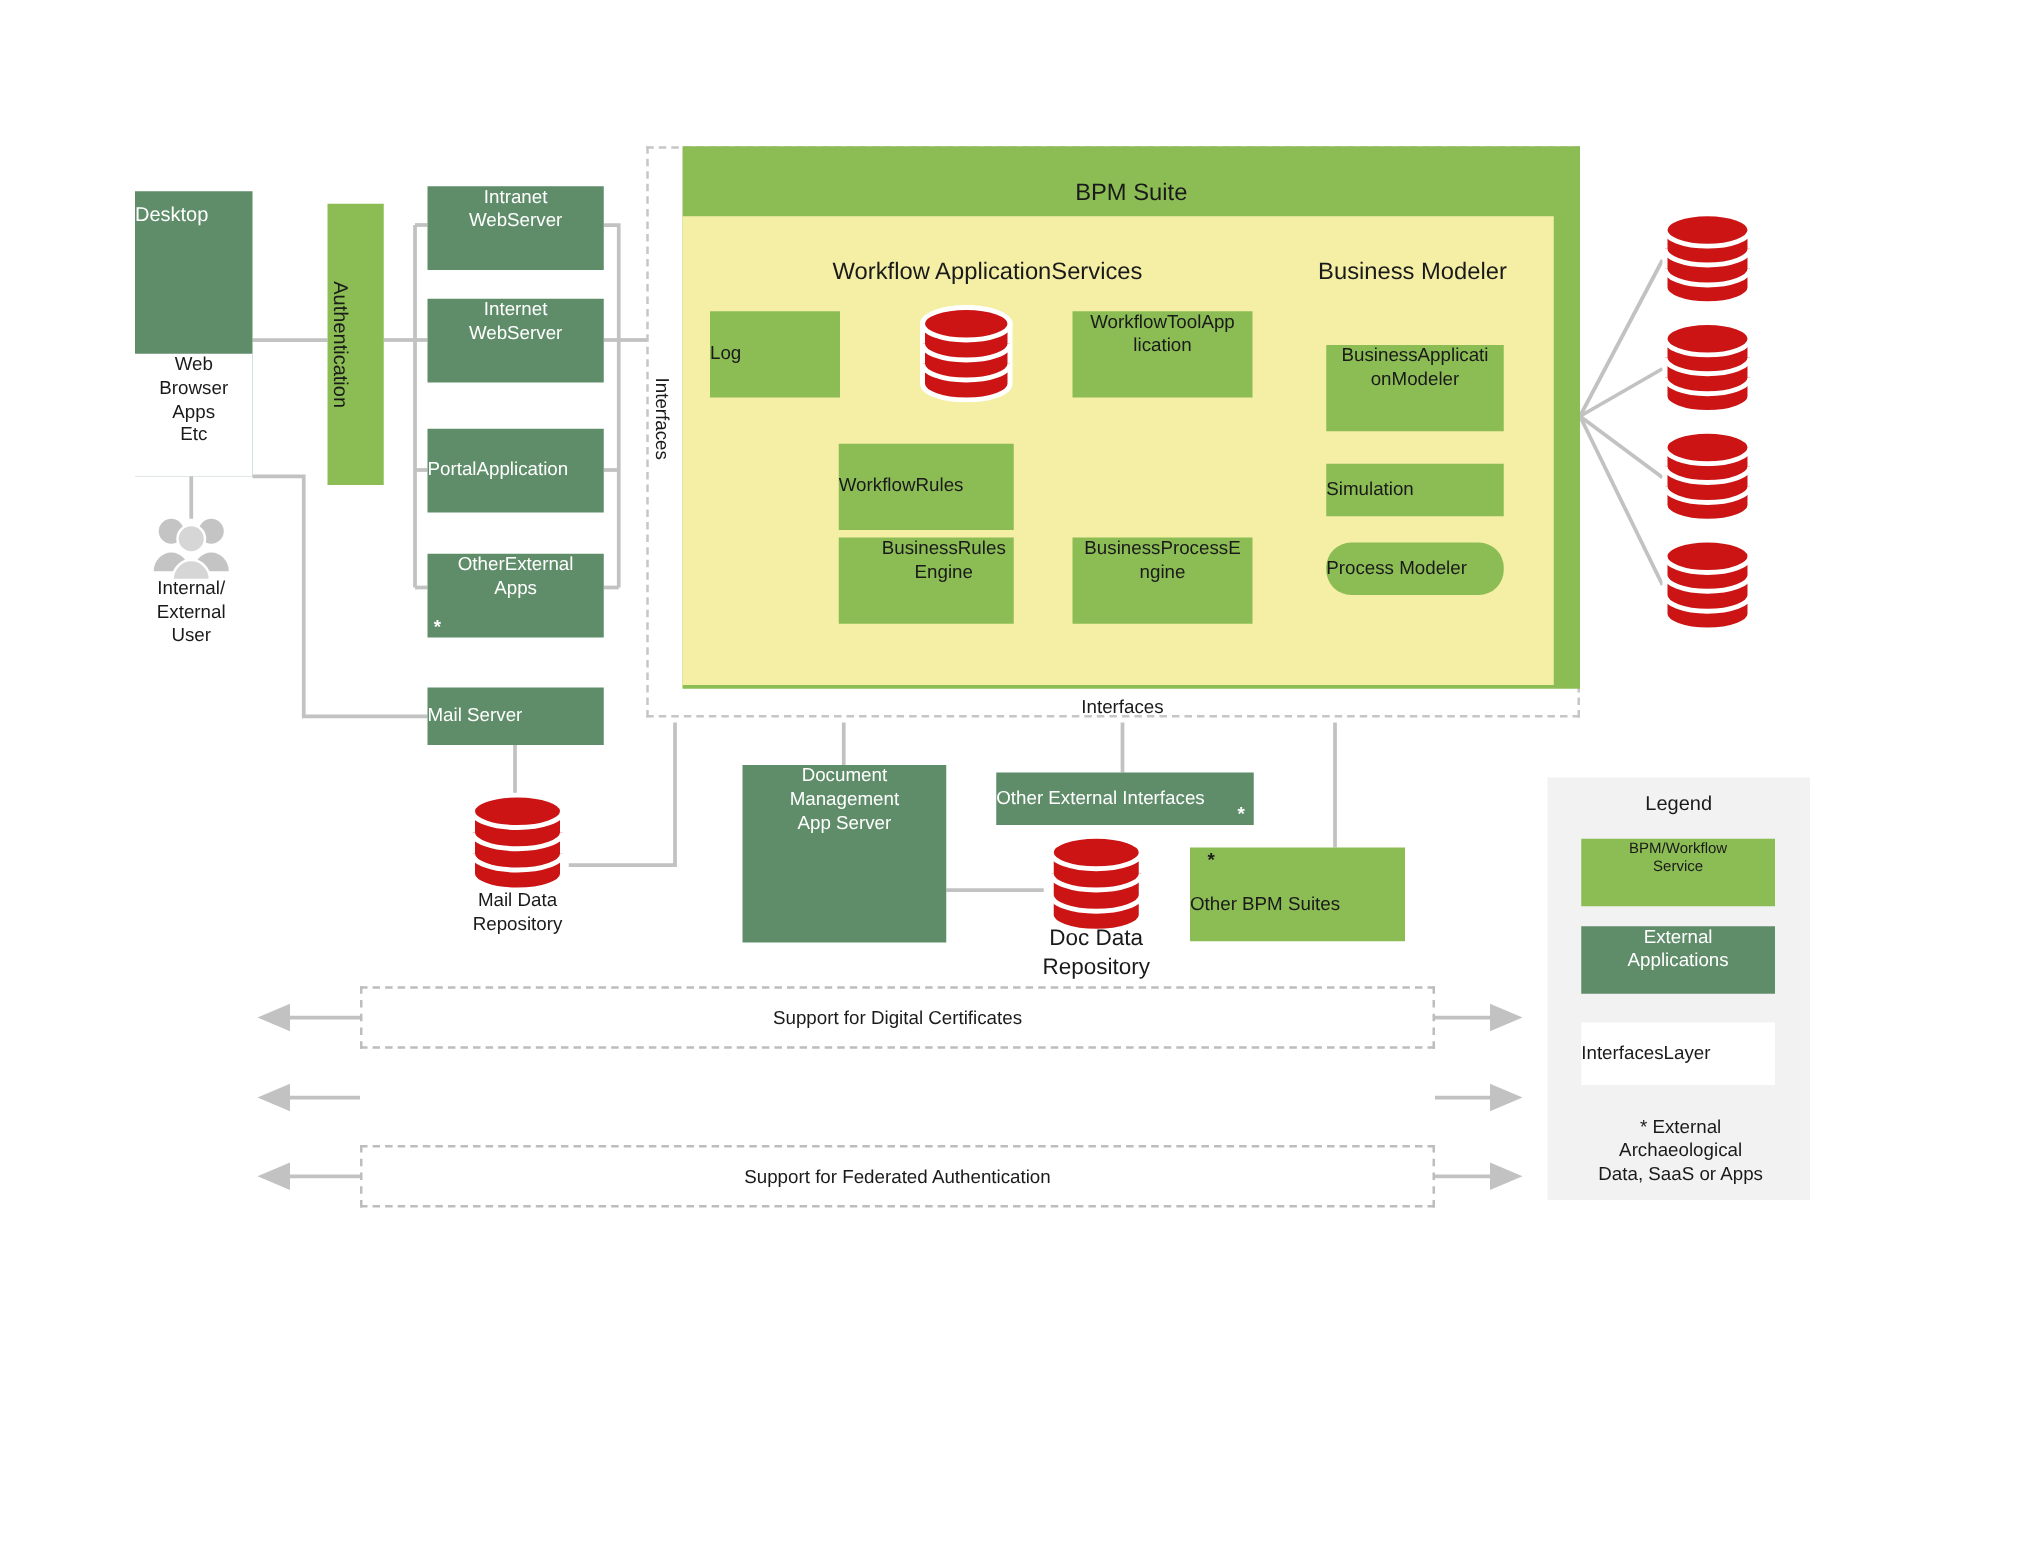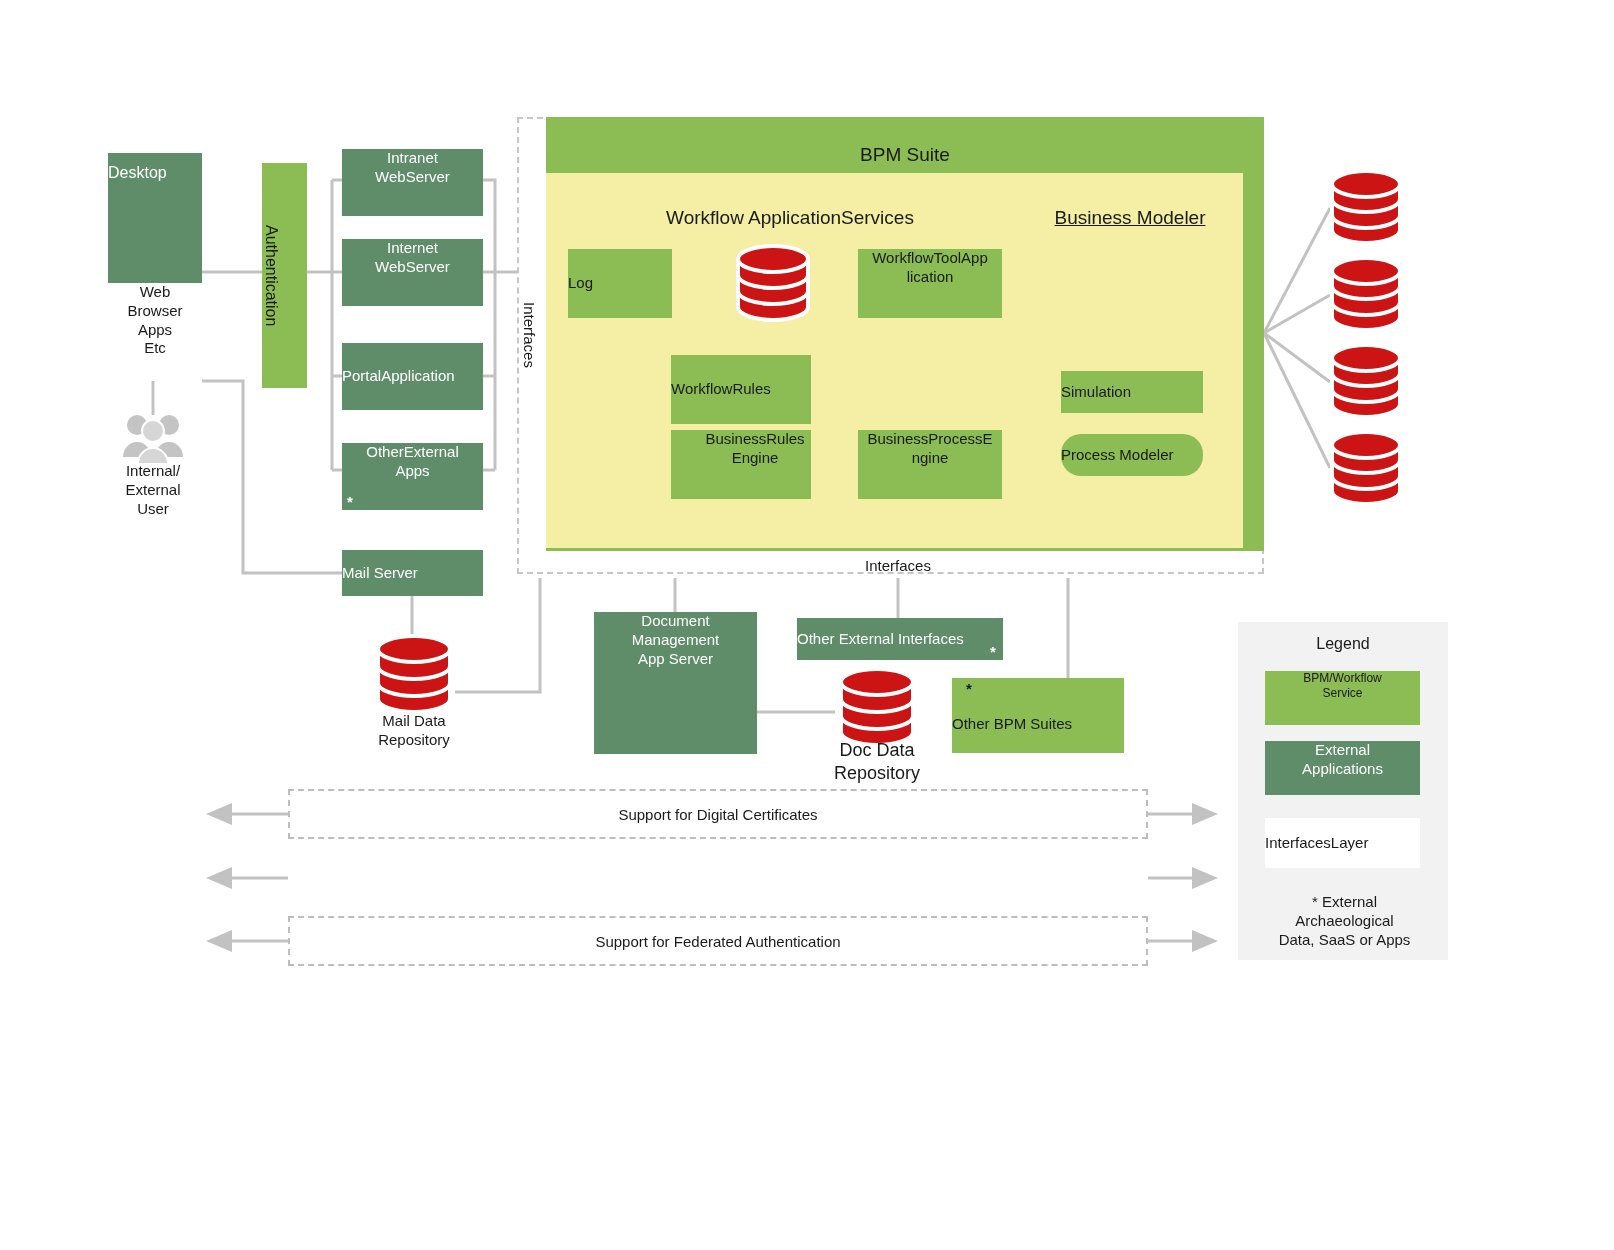--- a/index.html
+++ b/index.html
@@ -244,21 +244,21 @@
   <span class="vlabel" style="left:520px; top:335px; font-size:15px; color:#1a1a1a; transform:translateY(-50%);">Interfaces</span>
   <div class="label" style="left:818px; top:557px; width:160px; font-size:15px;">Interfaces</div>
 
   <div class="box light" style="left:546px; top:117px; width:718px; height:434px; align-items:flex-start; justify-content:center; padding-top:26px; font-size:19px; color:#1a1a1a;">
     <span>BPM Suite</span>
   </div>
 
   <div class="box yellow" style="left:546px; top:173px; width:697px; height:375px;"></div>
 
   <div class="label" style="left:600px; top:206px; width:380px; font-size:19px;">Workflow ApplicationServices</div>
-  <div class="label" style="left:1020px; top:206px; width:220px; font-size:19px;text-decoration:underline;">Business Modeler</div>
+  <div class="label" style="left:1020px; top:206px; width:220px; font-size:19px;">Business Modeler</div>
 
   <div class="box light" style="left:568px; top:249px; width:104px; height:69px; font-size:15px;">
     <span>Log</span>
   </div>
 
   <div class="cyl" style="left:733px; top:244px; width:80px; height:78px;">
     <svg width="80" height="78" viewBox="0 0 80 78">
       <g stroke="#ffffff" stroke-width="4" fill="#cc1414">
         <path d="M5 15 v48 a35 13 0 0 0 70 0 v-48 z"></path>
         <ellipse cx="40" cy="15" rx="35" ry="13"></ellipse>
@@ -280,20 +280,24 @@
   <div class="box light" style="left:671px; top:430px; width:140px; height:69px; flex-direction:column; font-size:15px;padding-left:28px;">
     <span>BusinessRules</span>
     <span>Engine</span>
   </div>
 
   <div class="box light" style="left:858px; top:430px; width:144px; height:69px; flex-direction:column; font-size:15px;">
     <span>BusinessProcessE</span>
     <span>ngine</span>
   </div>
 
+  <div class="box light" style="left:1061px; top:276px; width:142px; height:69px; flex-direction:column; font-size:15px;">
+    <span>BusinessApplicati</span>
+    <span>onModeler</span>
+  </div>
   <div class="box light" style="left:1061px; top:371px; width:142px; height:42px; font-size:15px;">
     <span>Simulation</span>
   </div>
   <div class="box light" style="left:1061px; top:434px; width:142px; height:42px; font-size:15px;border-radius:20px;">
     <span>Process Modeler</span>
   </div>
 
   <span class="star" style="left:1405px; top:200px; color:#ffffff; font-size:16px;">*</span>
 
   <div class="cyl" style="left:1327px; top:169px; width:78px; height:76px;">

